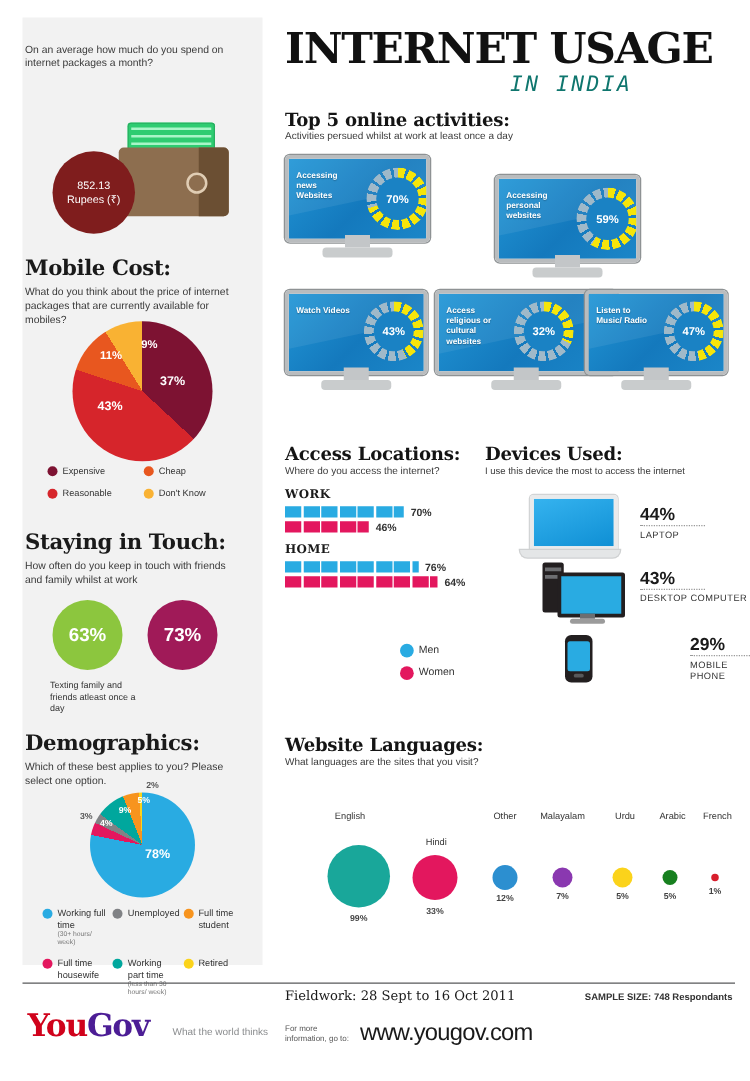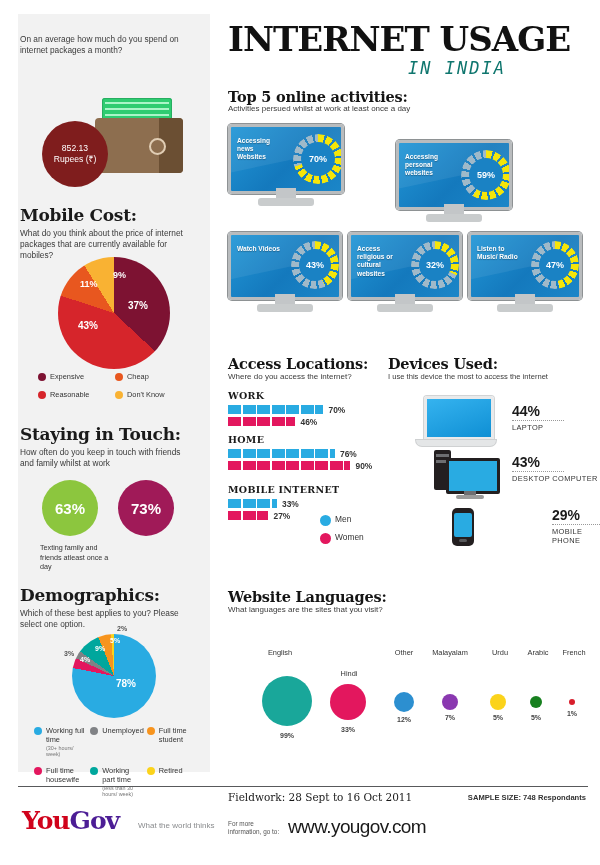--- a/index.html
+++ b/index.html
@@ -263,21 +263,21 @@
         -webkit-mask:repeating-conic-gradient(#000 0deg 16deg,transparent 16deg 22deg);
         mask:repeating-conic-gradient(#000 0deg 16deg,transparent 16deg 22deg);"></div>
       <div class="ring" style="left:68px;top:14px;width:32px;height:32px;background:#1a82c4;z-index:3;
         display:flex;align-items:center;justify-content:center;color:#fff;font-weight:bold;font-size:9px;">43%</div>
     </div>
     <div class="neck" style="top:62px;"></div>
     <div class="base" style="top:72px;"></div>
   </div>
 
   <div class="mon" style="left:348px;top:232px;">
-    <div class="screen" style="width:108px;height:62px;">
+    <div class="screen" style="width:108px;height:62px;padding-left:32px;">
       <div class="lbl" style="width:44px;">Access religious or cultural websites</div>
       <div class="ring" style="left:60px;top:6px;width:48px;height:48px;
         background:conic-gradient(#f5e50a 0deg 115deg,#9fb9c9 115deg 360deg);
         -webkit-mask:repeating-conic-gradient(#000 0deg 16deg,transparent 16deg 22deg);
         mask:repeating-conic-gradient(#000 0deg 16deg,transparent 16deg 22deg);"></div>
       <div class="ring" style="left:68px;top:14px;width:32px;height:32px;background:#1a82c4;z-index:3;
         display:flex;align-items:center;justify-content:center;color:#fff;font-weight:bold;font-size:9px;">32%</div>
     </div>
     <div class="neck" style="top:62px;"></div>
     <div class="base" style="top:72px;"></div>
@@ -338,40 +338,24 @@
     <div class="bar">
       <span class="seg" style="width:13px;background:#e3175e"></span>
         <span class="seg" style="width:13px;background:#e3175e"></span>
         <span class="seg" style="width:13px;background:#e3175e"></span>
         <span class="seg" style="width:13px;background:#e3175e"></span>
         <span class="seg" style="width:13px;background:#e3175e"></span>
         <span class="seg" style="width:13px;background:#e3175e"></span>
         <span class="seg" style="width:13px;background:#e3175e"></span>
         <span class="seg" style="width:13px;background:#e3175e"></span>
         <span class="seg" style="width:6px;background:#e3175e"></span>
-      <span class="bval">90%</span>
-    </div>
-  </div>
-
-  <div class="bargrp" style="left:228px;top:484px;">
-    <div class="blabel">MOBILE INTERNET</div>
-    <div class="bar">
-      <span class="seg" style="width:13px;background:#29abe2"></span>
-        <span class="seg" style="width:13px;background:#29abe2"></span>
-        <span class="seg" style="width:13px;background:#29abe2"></span>
-        <span class="seg" style="width:5px;background:#29abe2"></span>
-      <span class="bval">33%</span>
-    </div>
-    <div class="bar">
-      <span class="seg" style="width:13px;background:#e3175e"></span>
-        <span class="seg" style="width:13px;background:#e3175e"></span>
-        <span class="seg" style="width:11px;background:#e3175e"></span>
-      <span class="bval">27%</span>
-    </div>
-  </div>
+      <span class="bval">64%</span>
+    </div>
+  </div>
+
 
   <div style="position:absolute;left:320px;top:514px;">
     <div class="lg" style="font-size:8.4px;margin-bottom:6px;">
       <span class="dot" style="width:11px;height:11px;background:#29abe2"></span>
       <span>Men</span>
       </div>
     <div class="lg" style="font-size:8.4px;">
       <span class="dot" style="width:11px;height:11px;background:#e3175e"></span>
       <span>Women</span>
       </div>

